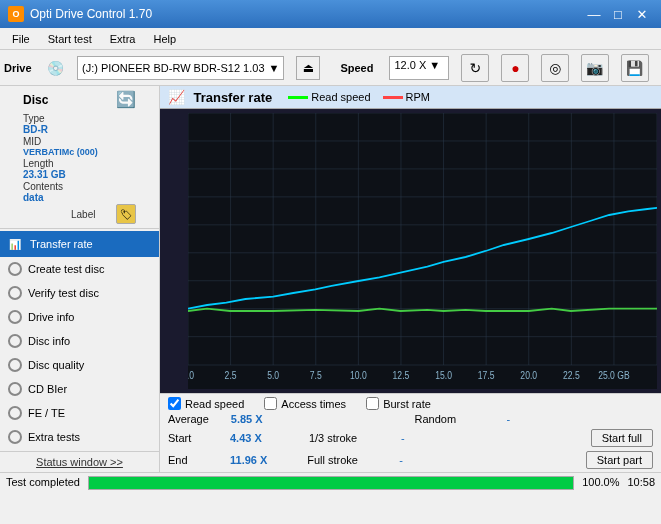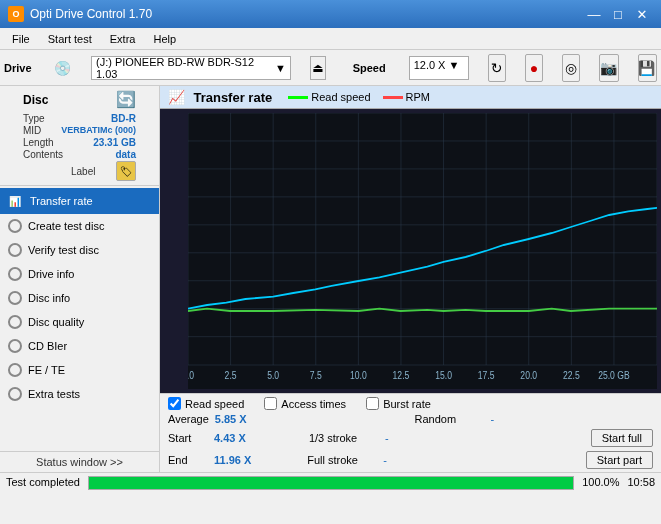--- a/index.html
+++ b/index.html
@@ -42,21 +42,21 @@
     }
 
     
     .toolbar {
       background: #f0f0f0;
       border-bottom: 1px solid #ccc;
       display: flex;
       align-items: center;
       padding: 3px 4px;
       height: 36px;
-      gap: 19px;
+      gap: 12px;
     }
     .toolbar-label { font-size: 11px; font-weight: bold; margin-right: 4px; }
     .drive-select {
       display: flex; align-items: center; gap: 4px;
       background: white; border: 1px solid #aaa;
       padding: 0 4px; height: 24px; min-width: 200px;
       font-size: 11px; cursor: pointer;
     }
     .drive-icon { font-size: 14px; }
     .drive-eject-btn {
@@ -95,21 +95,21 @@
     .disc-panel {
       padding: 4px 23px;
       border-bottom: 1px solid #ccc;
     }
     .disc-header {
       display: flex; align-items: center; justify-content: space-between;
       margin-bottom: 4px;
     }
     .disc-title { font-weight: bold; font-size: 12px; }
     .disc-icon { font-size: 16px; cursor: pointer; }
-    .disc-row { display: flex; justify-content: space-between; margin-bottom: 1px; }
+    .disc-row { display: flex; justify-content: space-between; margin-bottom: 1px; flex-direction: column; }
     .disc-key { color: #333; font-size: 10px; }
     .disc-val { color: #1a6bbf; font-size: 10px; font-weight: bold; }
     .disc-val.data { color: #1a6bbf; }
     .label-row { display: flex; justify-content: space-between; align-items: center; margin-left: 48px; }
     .label-icon-btn { width: 20px; height: 20px; background: #e8c547; border: 1px solid #aaa; cursor: pointer; display: flex; align-items: center; justify-content: center; font-size: 10px; border-radius: 2px; }
 
     
     .nav-section { flex: 1; padding: 2px 0; }
     .nav-item {
       display: flex; align-items: center; gap: 6px;
@@ -117,21 +117,21 @@
       border: none; background: transparent; width: 100%;
     }
     .nav-item.active { background: #1a6bbf; color: white; }
     .nav-item .nav-icon { width: 16px; height: 16px; border-radius: 50%; display: flex; align-items: center; justify-content: center; font-size: 10px; flex-shrink: 0; }
     .nav-item.active .nav-icon { color: white; }
     .nav-icon-circle { width: 14px; height: 14px; border-radius: 50%; border: 2px solid #888; display: flex; align-items: center; justify-content: center; font-size: 8px; }
 
     
     .status-window-btn {
       padding: 4px 8px; border-top: 1px solid #ccc; cursor: pointer;
-      font-size: 11px; color: #333; background: #f0f0f0; display: flex; align-items: center; justify-content: center;
+      font-size: 11px; color: #333; background: #f0f0f0; display: flex; align-items: center; justify-content: center; text-decoration: underline;
     }
 
     
     .chart-area {
       flex: 1;
       background: #1a1a2e;
       position: relative;
       display: flex;
       flex-direction: column;
     }
@@ -162,21 +162,21 @@
       border-top: 1px solid #ccc;
       padding: 3px 8px;
     }
     .checkboxes-row {
       display: flex; align-items: center; gap: 20px; margin-bottom: 3px;
     }
     .checkbox-item { display: flex; align-items: center; gap: 4px; font-size: 11px; }
     .checkbox-item input[type=checkbox] { margin: 0; }
     .stats-rows { display: flex; gap: 4px; flex-direction: column; }
     .stats-row { display: flex; align-items: center; gap: 8px; }
-    .stat-group { display: flex; align-items: center; gap: 6px; flex: 1; }
+    .stat-group { display: flex; align-items: center; gap: 22px; flex: 1; }
     .stat-label { font-size: 11px; min-width: 40px; }
     .stat-value { color: #1a6bbf; font-size: 11px; font-weight: bold; min-width: 45px; }
     .stat-label2 { font-size: 11px; min-width: 70px; }
     .stat-value2 { color: #1a6bbf; font-size: 11px; min-width: 30px; }
     .stat-label3 { font-size: 11px; min-width: 70px; }
     .stat-value3 { color: #1a6bbf; font-size: 11px; }
     .action-btn {
       padding: 2px 10px; background: #f0f0f0; border: 1px solid #888;
       cursor: pointer; font-size: 11px; border-radius: 2px;
       white-space: nowrap;

